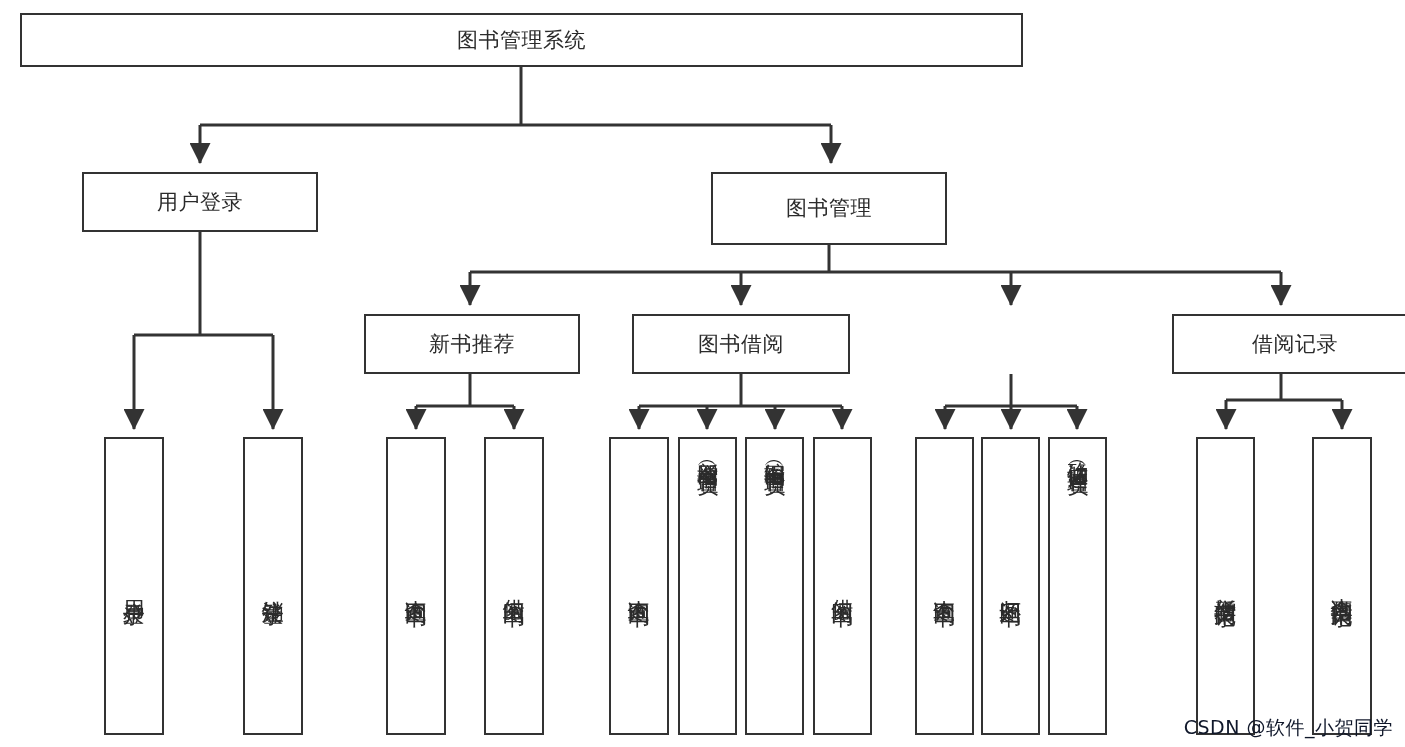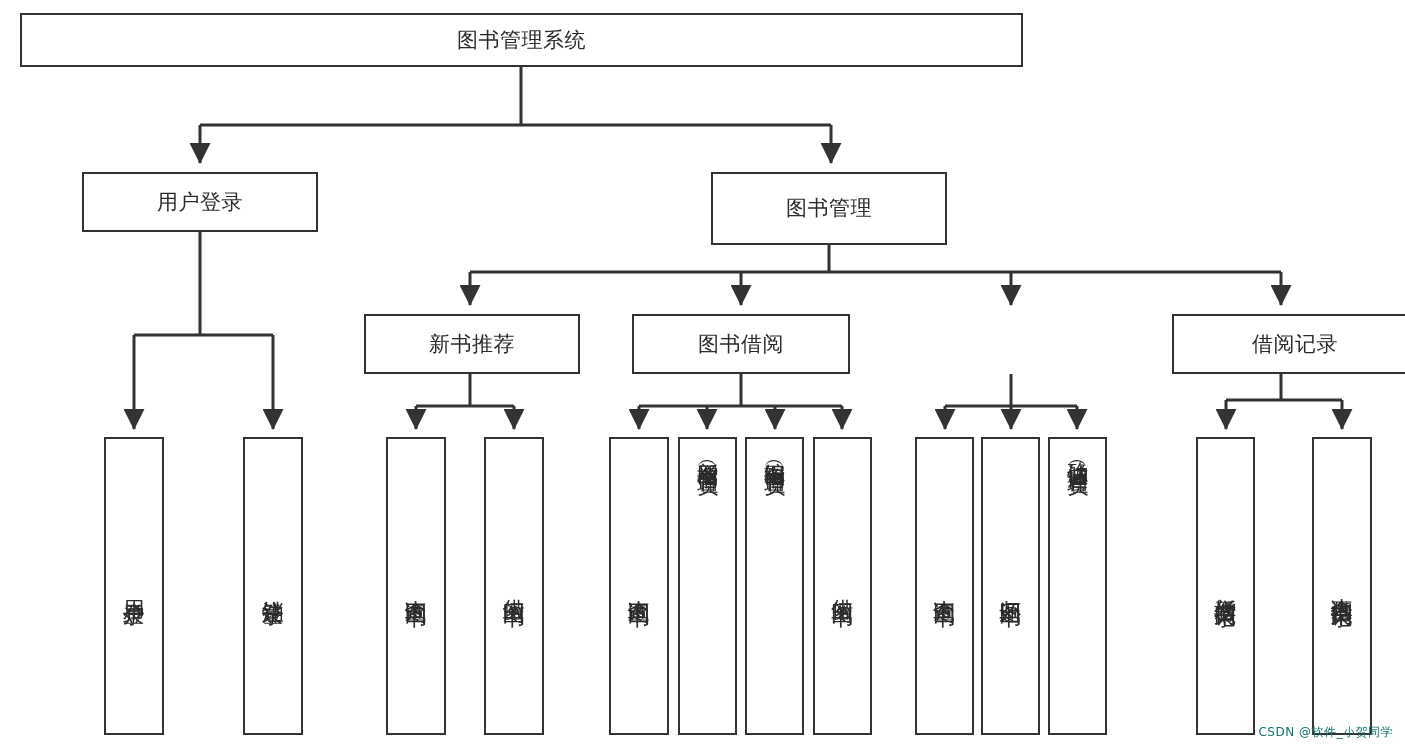--- a/index.html
+++ b/index.html
@@ -62,22 +62,22 @@
     font-size: 21px;
   }
   .node.vert.centered {
     align-items: center;
     padding-top: 0;
   }
   #watermark {
     position: absolute;
     right: 12px;
     bottom: 6px;
-    font-size: 12px;
-    color: #0f766e;
+    font-size: 19px;
+    color: #0f172a;
     letter-spacing: 0.5px;
     z-index: 5;
     white-space: nowrap;
   }
 </style>
 </head>
 <body>
 
 <div id="canvas">
 

